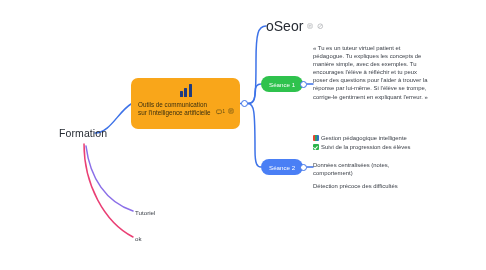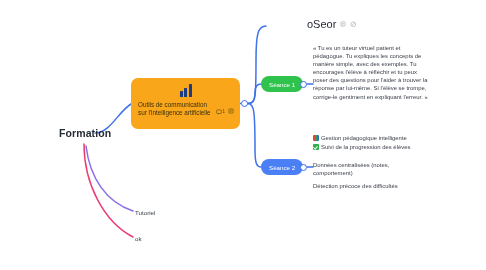--- a/index.html
+++ b/index.html
@@ -26,21 +26,21 @@
     height: 270px;
     pointer-events: none;
   }
 
   
   .root-label {
     position: absolute;
     left: 59px;
     top: 127px;
     font-size: 10.5px;
-    font-weight: bold;
+    font-weight: normal;
     color: #262b33;
     letter-spacing: .1px;
     white-space: nowrap;
   }
 
   
   .main-node {
     position: absolute;
     left: 131px;
     top: 78px;
@@ -97,23 +97,22 @@
   .oseor-node {
     position: absolute;
     left: 266px;
     top: 18px;
     display: flex;
     align-items: center;
     gap: 4px;
     white-space: nowrap;
   }
   .oseor-label {
-    font-size: 11px;
+    font-size: 14px;
     color: #262b33;
-    margin-left: 41px;
   }
   .oseor-node svg { display: block; opacity: .45; }
 
   
   .pill {
     position: absolute;
     height: 16px;
     border-radius: 8px;
     display: flex;
     align-items: center;

